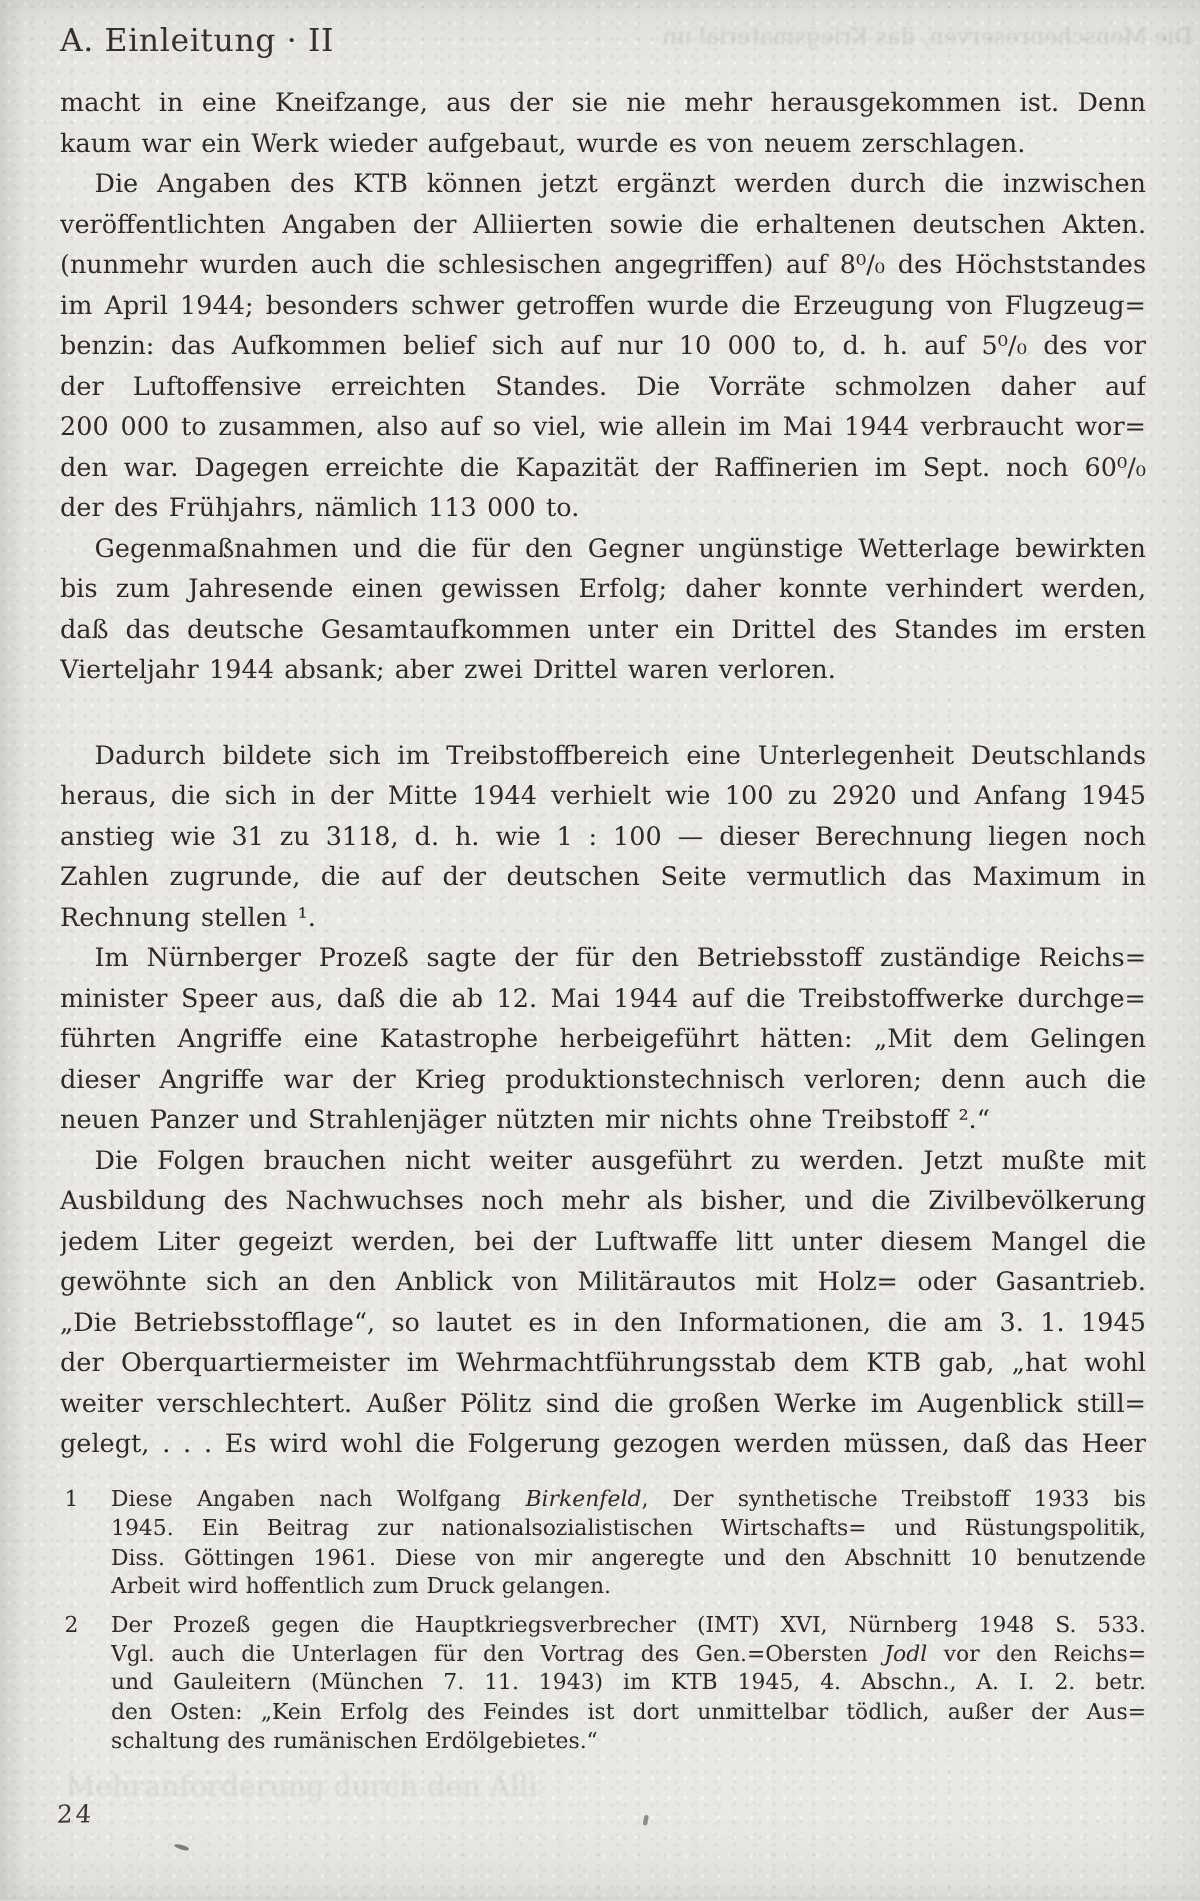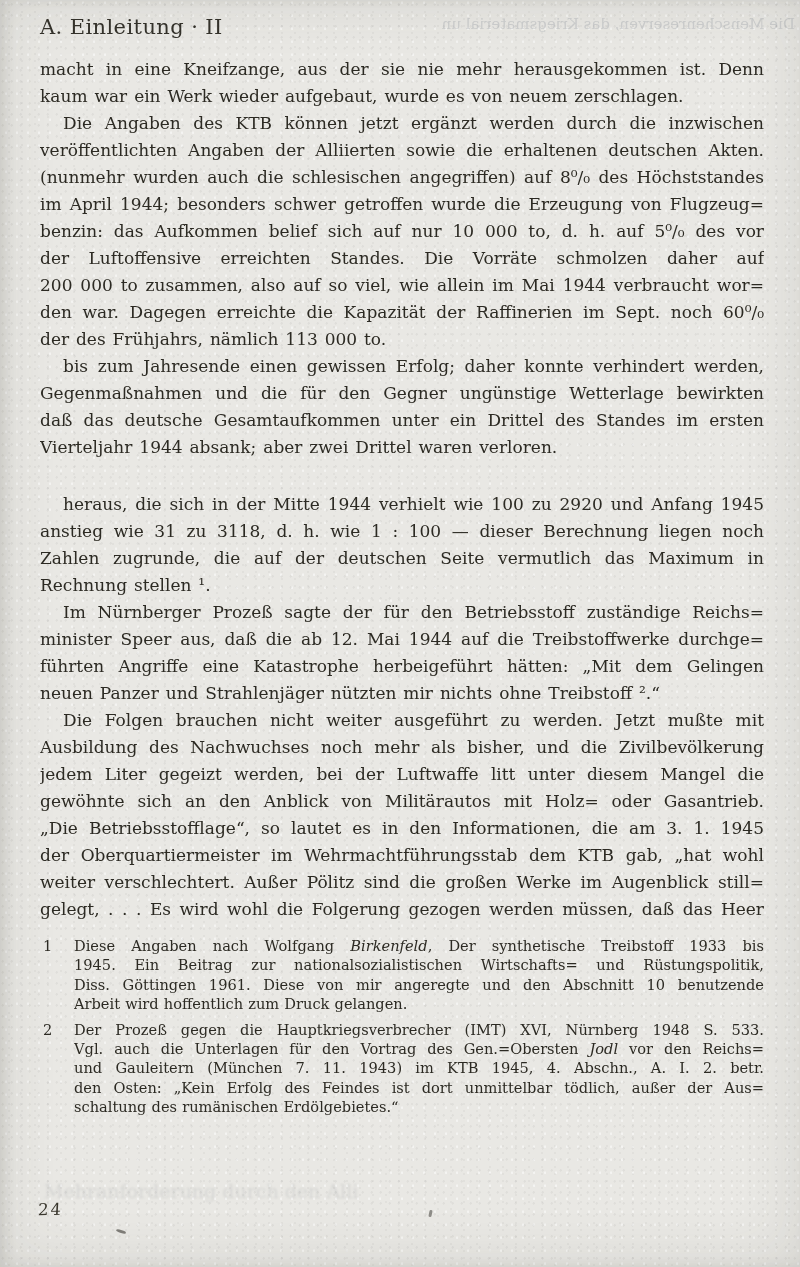--- a/index.html
+++ b/index.html
@@ -81,35 +81,37 @@
           <div class="line">veröffentlichten Angaben der Alliierten sowie die erhaltenen deutschen Akten.</div>
           <div class="line">(nunmehr wurden auch die schlesischen angegriffen) auf 8⁰/₀ des Höchststandes</div>
           <div class="line">im April 1944; besonders schwer getroffen wurde die Erzeugung von Flugzeug=</div>
           <div class="line">benzin: das Aufkommen belief sich auf nur 10 000 to, d. h. auf 5⁰/₀ des vor</div>
           <div class="line">der Luftoffensive erreichten Standes. Die Vorräte schmolzen daher auf</div>
           <div class="line">200 000 to zusammen, also auf so viel, wie allein im Mai 1944 verbraucht wor=</div>
           <div class="line">den war. Dagegen erreichte die Kapazität der Raffinerien im Sept. noch 60⁰/₀</div>
           <div class="line last">der des Frühjahrs, nämlich 113 000 to.</div>
         </div>
         <div class="para indent">
+          <div class="line">Gegenmaßnahmen und die für den Gegner ungünstige Wetterlage bewirkten</div>
           <div class="line">bis zum Jahresende einen gewissen Erfolg; daher konnte verhindert werden,</div>
-          <div class="line">Gegenmaßnahmen und die für den Gegner ungünstige Wetterlage bewirkten</div>
           <div class="line">daß das deutsche Gesamtaufkommen unter ein Drittel des Standes im ersten</div>
           <div class="line last">Vierteljahr 1944 absank; aber zwei Drittel waren verloren.</div>
         </div>
         <div class="para indent gap">
+          <div class="line">Dadurch bildete sich im Treibstoffbereich eine Unterlegenheit Deutschlands</div>
           <div class="line">heraus, die sich in der Mitte 1944 verhielt wie 100 zu 2920 und Anfang 1945</div>
           <div class="line">anstieg wie 31 zu 3118, d. h. wie 1 : 100 — dieser Berechnung liegen noch</div>
           <div class="line">Zahlen zugrunde, die auf der deutschen Seite vermutlich das Maximum in</div>
           <div class="line last">Rechnung stellen ¹.</div>
         </div>
         <div class="para indent">
           <div class="line">Im Nürnberger Prozeß sagte der für den Betriebsstoff zuständige Reichs=</div>
           <div class="line">minister Speer aus, daß die ab 12. Mai 1944 auf die Treibstoffwerke durchge=</div>
           <div class="line">führten Angriffe eine Katastrophe herbeigeführt hätten: „Mit dem Gelingen</div>
+          <div class="line">dieser Angriffe war der Krieg produktionstechnisch verloren; denn auch die</div>
           <div class="line last">neuen Panzer und Strahlenjäger nützten mir nichts ohne Treibstoff ².“</div>
         </div>
         <div class="para indent">
           <div class="line">Die Folgen brauchen nicht weiter ausgeführt zu werden. Jetzt mußte mit</div>
           <div class="line">Ausbildung des Nachwuchses noch mehr als bisher, und die Zivilbevölkerung</div>
           <div class="line">jedem Liter gegeizt werden, bei der Luftwaffe litt unter diesem Mangel die</div>
           <div class="line">gewöhnte sich an den Anblick von Militärautos mit Holz= oder Gasantrieb.</div>
           <div class="line">„Die Betriebsstofflage“, so lautet es in den Informationen, die am 3. 1. 1945</div>
           <div class="line">der Oberquartiermeister im Wehrmachtführungsstab dem KTB gab, „hat wohl</div>
           <div class="line">weiter verschlechtert. Außer Pölitz sind die großen Werke im Augenblick still=</div>

